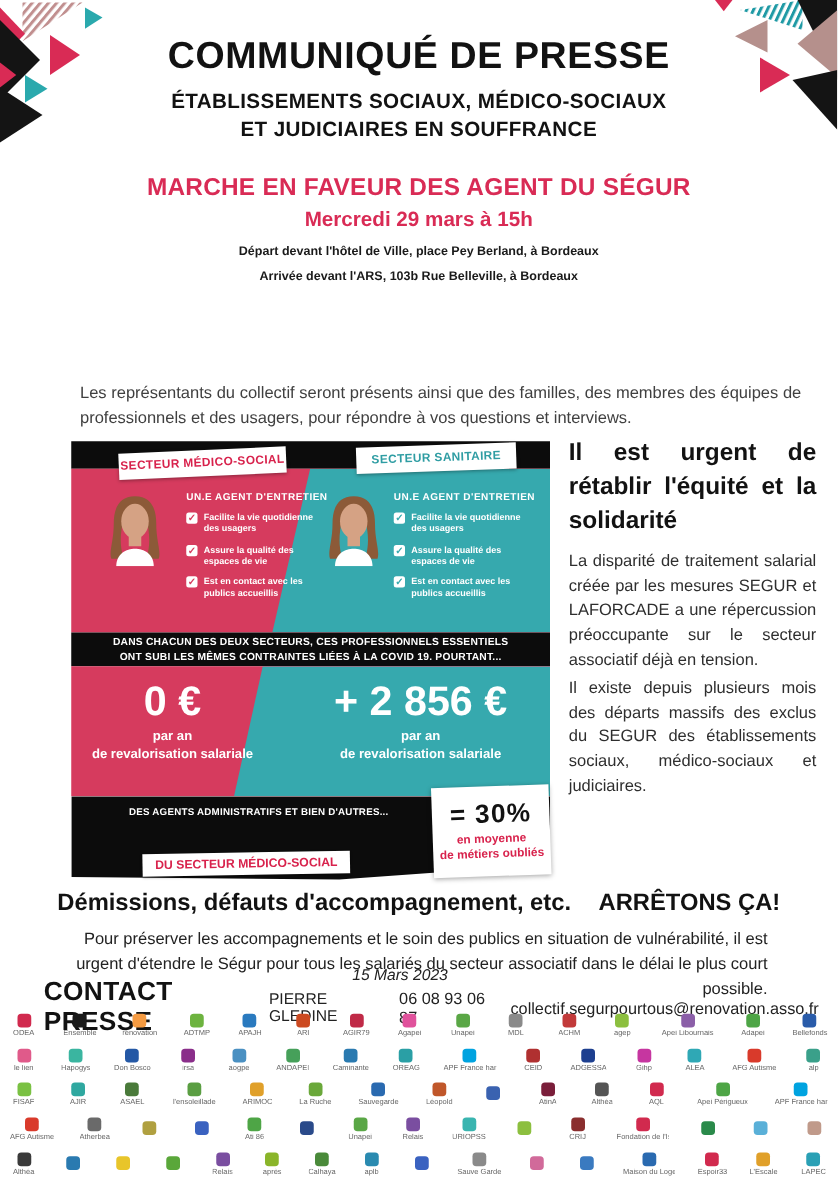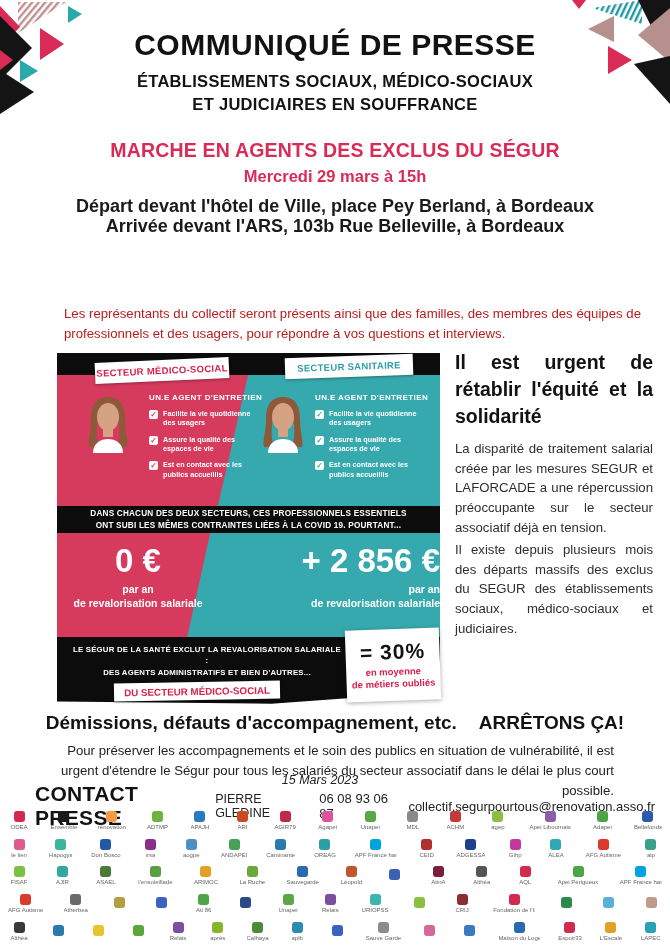--- a/index.html
+++ b/index.html
@@ -7,24 +7,24 @@
         font-family:"Liberation Sans",sans-serif;color:#111;}
   .abs{position:absolute;}
 
   
   .title{top:28px;left:0;width:670px;text-align:center;font-size:30px;font-weight:800;
          letter-spacing:0.5px;color:#121212;}
   .subtitle{left:0;width:670px;text-align:center;font-size:16.5px;font-weight:800;color:#121212;letter-spacing:0.3px;}
   .sub1{top:72px;} .sub2{top:95px;}
   .march-title{top:139px;left:0;width:670px;text-align:center;font-size:19.5px;font-weight:800;color:#d92b55;letter-spacing:0.2px;}
   .march-date{top:167px;left:0;width:670px;text-align:center;font-size:16.5px;font-weight:800;color:#d92b55;}
-  .march-line{left:0;width:670px;text-align:center;font-size:18px;font-weight:700;color:#1a1a1a;}
+  .march-line{left:0;width:670px;text-align:center;font-size:10px;font-weight:700;color:#1a1a1a;}
   .start{top:196px;} .end{top:216px;}
   .collective{top:254px;left:8px;width:654px;text-align:center;font-size:17.5px;font-weight:800;color:#d8224c;}
-  .intro{top:304px;left:64px;width:577px;font-size:13.2px;line-height:1.55;color:#b91c1c;text-align:justify;}
+  .intro{top:304px;left:64px;width:577px;font-size:13.2px;line-height:1.55;color:#404040;text-align:justify;}
 
   
   .info{top:353px;left:57px;width:383px;height:352px;}
   .band-top{top:0;left:0;width:383px;height:22px;background:#0c0c0c;}
   .panels-top{top:22px;left:0;width:383px;height:131px;background:#d63b5e;}
   .panels-top .teal{position:absolute;inset:0;background:#36a9ae;
       clip-path:polygon(49.9% 0,100% 0,100% 100%,42% 100%);}
   .band-mid{top:153px;left:0;width:383px;height:27px;background:#0c0c0c;color:#fff;
       display:flex;flex-direction:column;justify-content:center;text-align:center;
       font-size:8.2px;font-weight:800;line-height:1.35;letter-spacing:0.2px;}
@@ -46,21 +46,21 @@
   .chk-box{width:9px;height:9px;min-width:9px;background:#fff;border-radius:2px;
       display:flex;align-items:center;justify-content:center;font-size:8px;font-weight:800;margin-top:1px;}
   .chk-left .chk-box{color:#d63b5e;} .chk-right .chk-box{color:#36a9ae;}
   .chk-text{font-size:7.2px;font-weight:700;line-height:1.3;}
 
   .avatar{position:absolute;width:46px;height:58px;}
   .avatar-left{top:42px;left:28px;} .avatar-right{top:42px;left:203px;}
 
   .amount-block{color:#fff;text-align:center;}
   .amount-left{top:190px;left:0;width:162px;}
-  .amount-right{top:190px;left:176px;width:207px;text-align:right;}
+  .amount-right{top:190px;left:176px;width:207px;}
   .amount-value{font-size:33px;font-weight:800;line-height:1.1;}
   .amount-caption{font-size:10.5px;font-weight:700;line-height:1.3;margin-top:4px;}
 
   .bband-text{top:291px;left:14px;width:272px;color:#fff;text-align:center;
       font-size:7.8px;font-weight:800;line-height:1.45;letter-spacing:0.2px;}
   .bband-box{top:329px;left:57px;width:166px;height:18px;background:#fff;color:#d8224c;
       display:flex;align-items:center;justify-content:center;font-size:9.8px;font-weight:800;
       transform:rotate(-1deg);box-shadow:0 1px 2px rgba(0,0,0,.4);}
   .stat-box{top:276px;left:289px;width:94px;height:72px;background:#fff;transform:rotate(-2deg);
       box-shadow:0 1px 4px rgba(0,0,0,.35);display:flex;flex-direction:column;align-items:center;
@@ -130,21 +130,21 @@
     <polygon points="88,0 120,0 120,64" fill="#141414"></polygon>
     <polygon points="120,8 120,62 88,35" fill="#b5908c"></polygon>
     <polygon points="64,16 64,42 38,29" fill="#b5908c"></polygon>
     <polygon points="58,46 82,60 58,74" fill="#d92b55"></polygon>
     <polygon points="84,64 120,56 120,104" fill="#141414"></polygon>
   </svg>
 
   <div class="abs title">COMMUNIQUÉ DE PRESSE</div>
   <div class="abs subtitle sub1">ÉTABLISSEMENTS SOCIAUX, MÉDICO-SOCIAUX</div>
   <div class="abs subtitle sub2">ET JUDICIAIRES EN SOUFFRANCE</div>
-  <div class="abs march-title">MARCHE EN AGENTS DES EXCLUS DU SÉGUR</div>
+  <div class="abs march-title">MARCHE EN FAVEUR DES AGENT DU SÉGUR</div>
   <div class="abs march-date">Mercredi 29 mars à 15h</div>
   <div class="abs march-line start">Départ devant l'hôtel de Ville, place Pey Berland, à Bordeaux</div>
   <div class="abs march-line end">Arrivée devant l'ARS, 103b Rue Belleville, à Bordeaux</div>
   <div class="abs intro">Les représentants du collectif seront présents ainsi que des familles, des membres des équipes de professionnels et des usagers, pour répondre à vos questions et interviews.</div>
 
   <div class="abs info">
     <div class="abs band-top"></div>
 
     <div class="abs panels-top">
       <div class="teal"></div>
@@ -218,21 +218,20 @@
     <div class="abs amount-block amount-right">
       <div class="amount-value">+ 2 856 €</div>
       <div class="amount-caption">
         <div>par an</div>
         <div>de revalorisation salariale</div>
       </div>
     </div>
 
     <div class="abs band-bot"></div>
     <div class="abs bband-text">
-      <div>LE SÉGUR DE LA SANTÉ EXCLUT LA REVALORISATION SALARIALE :</div>
       <div>DES AGENTS ADMINISTRATIFS ET BIEN D'AUTRES...</div>
     </div>
     <div class="abs bband-box">DU SECTEUR MÉDICO-SOCIAL</div>
     <div class="abs stat-box">
       <div class="stat-value">= 30%</div>
       <div class="stat-caption">
         <div>en moyenne</div>
         <div>de métiers oubliés</div>
       </div>
     </div>

